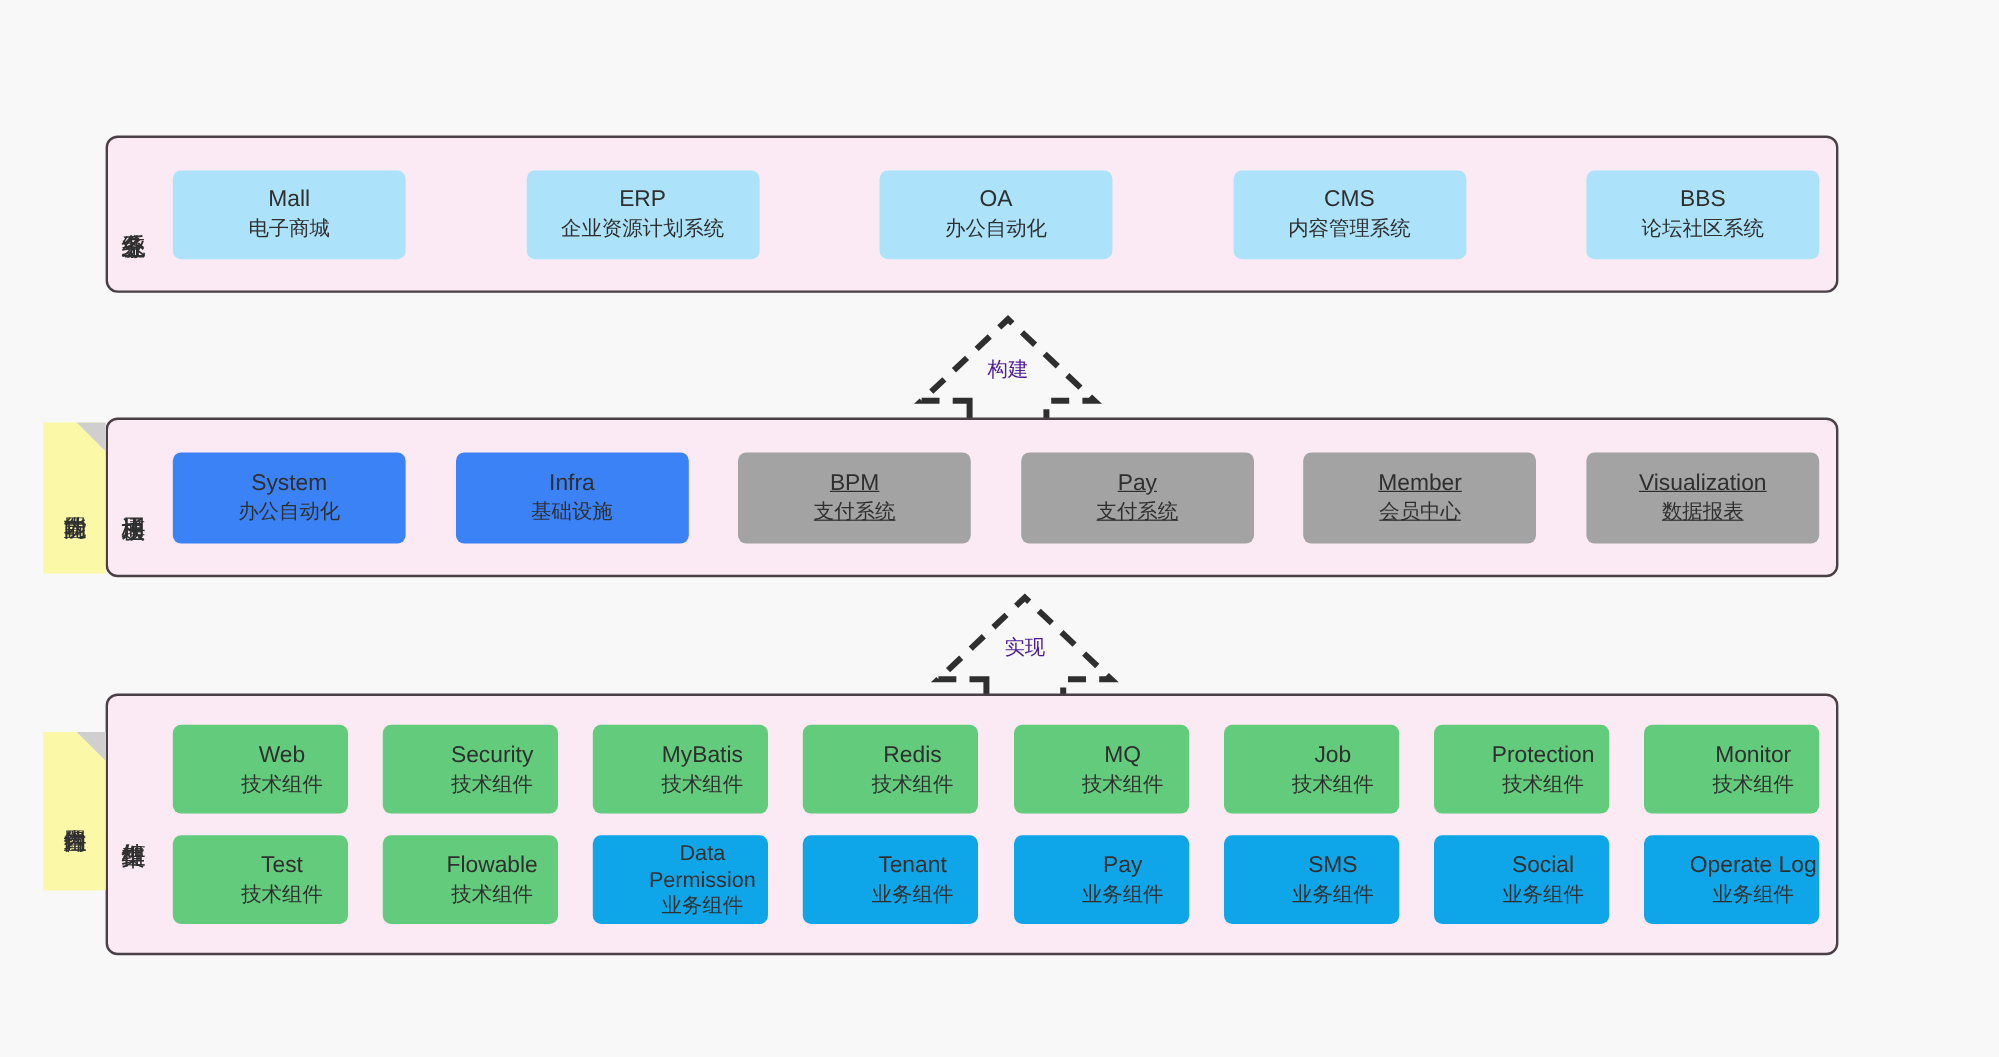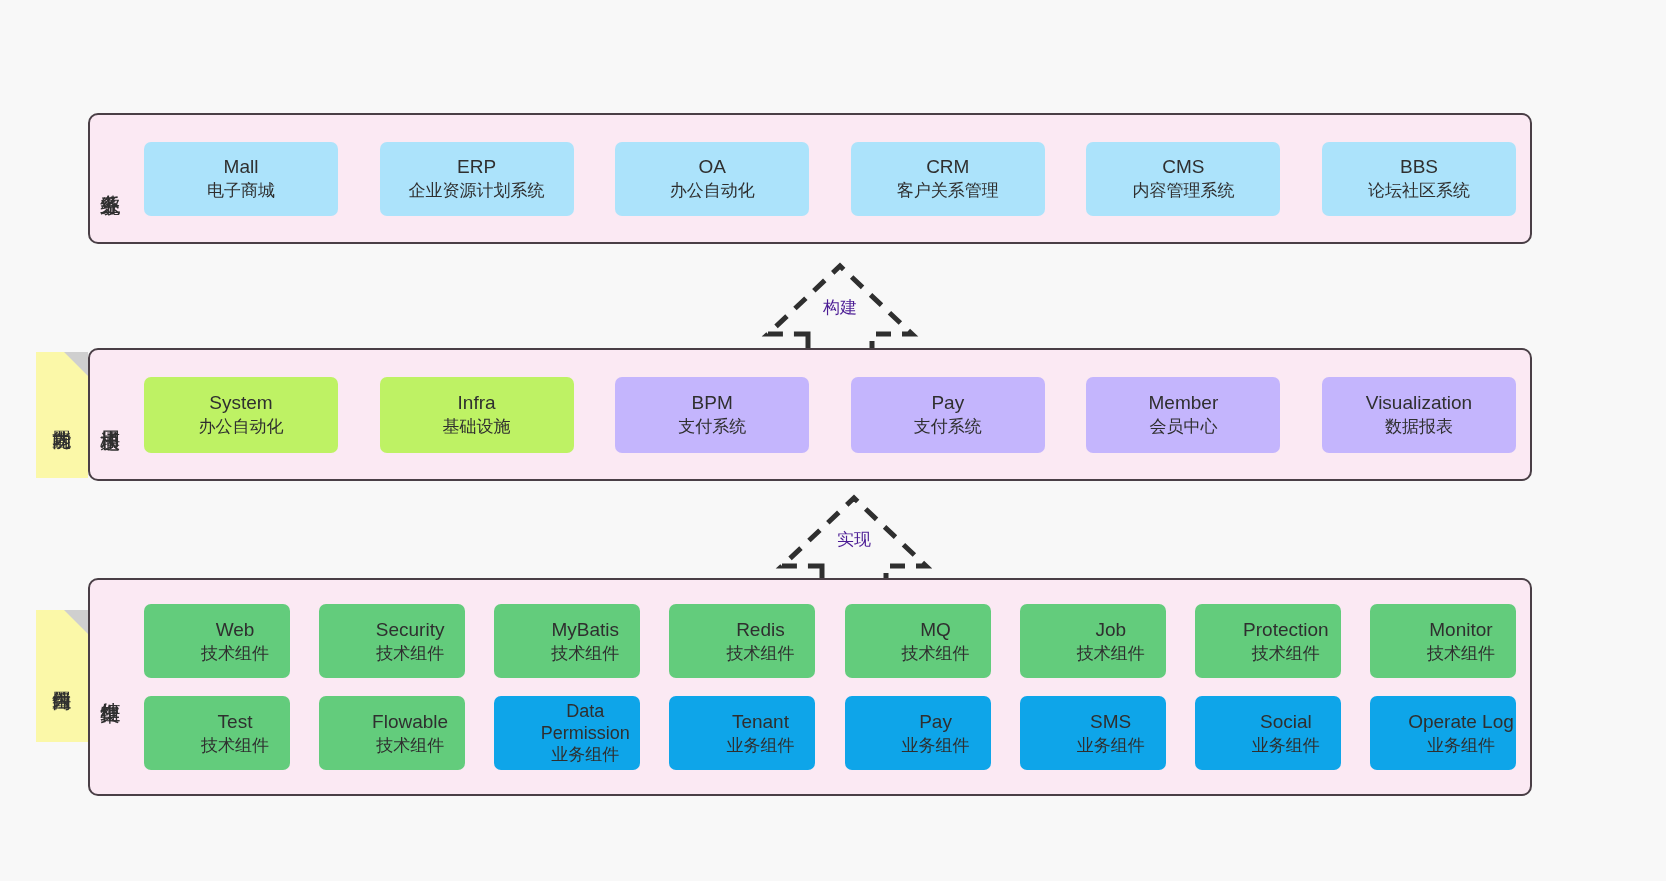--- a/index.html
+++ b/index.html
@@ -95,22 +95,22 @@
     width: 194px;
     height: 74px;
     background: #ace3fb;
   }
 
   
   .row-mod .node {
     width: 194px;
     height: 76px;
   }
-  .row-mod .node.strong { background: #bef264; }
-  .row-mod .node.soft   { background: #c4b5fd; }
+  .row-mod .node.strong { background: #3b82f6; }
+  .row-mod .node.soft   { background: #a3a3a3; text-decoration: underline; }
 
   
   .row-fw .node {
     width: 146px;
     height: 74px;
     padding-left: 42px;
   }
   .row-fw .node.tech { background: #63cc7c; }
   .row-fw .node.biz  { background: #0ea5e9; }
   .row-fw .node .t1.tight { line-height: 22px; font-size: 18px;}
@@ -180,24 +180,20 @@
         <div class="node">
           <span class="t1">ERP</span>
           <span class="t2">企业资源计划系统</span>
         </div>
 
         <div class="node">
           <span class="t1">OA</span>
           <span class="t2">办公自动化</span>
         </div>
 
-        <div class="node">
-          <span class="t1">CRM</span>
-          <span class="t2">客户关系管理</span>
-        </div>
 
         <div class="node">
           <span class="t1">CMS</span>
           <span class="t2">内容管理系统</span>
         </div>
 
         <div class="node">
           <span class="t1">BBS</span>
           <span class="t2">论坛社区系统</span>
         </div>

